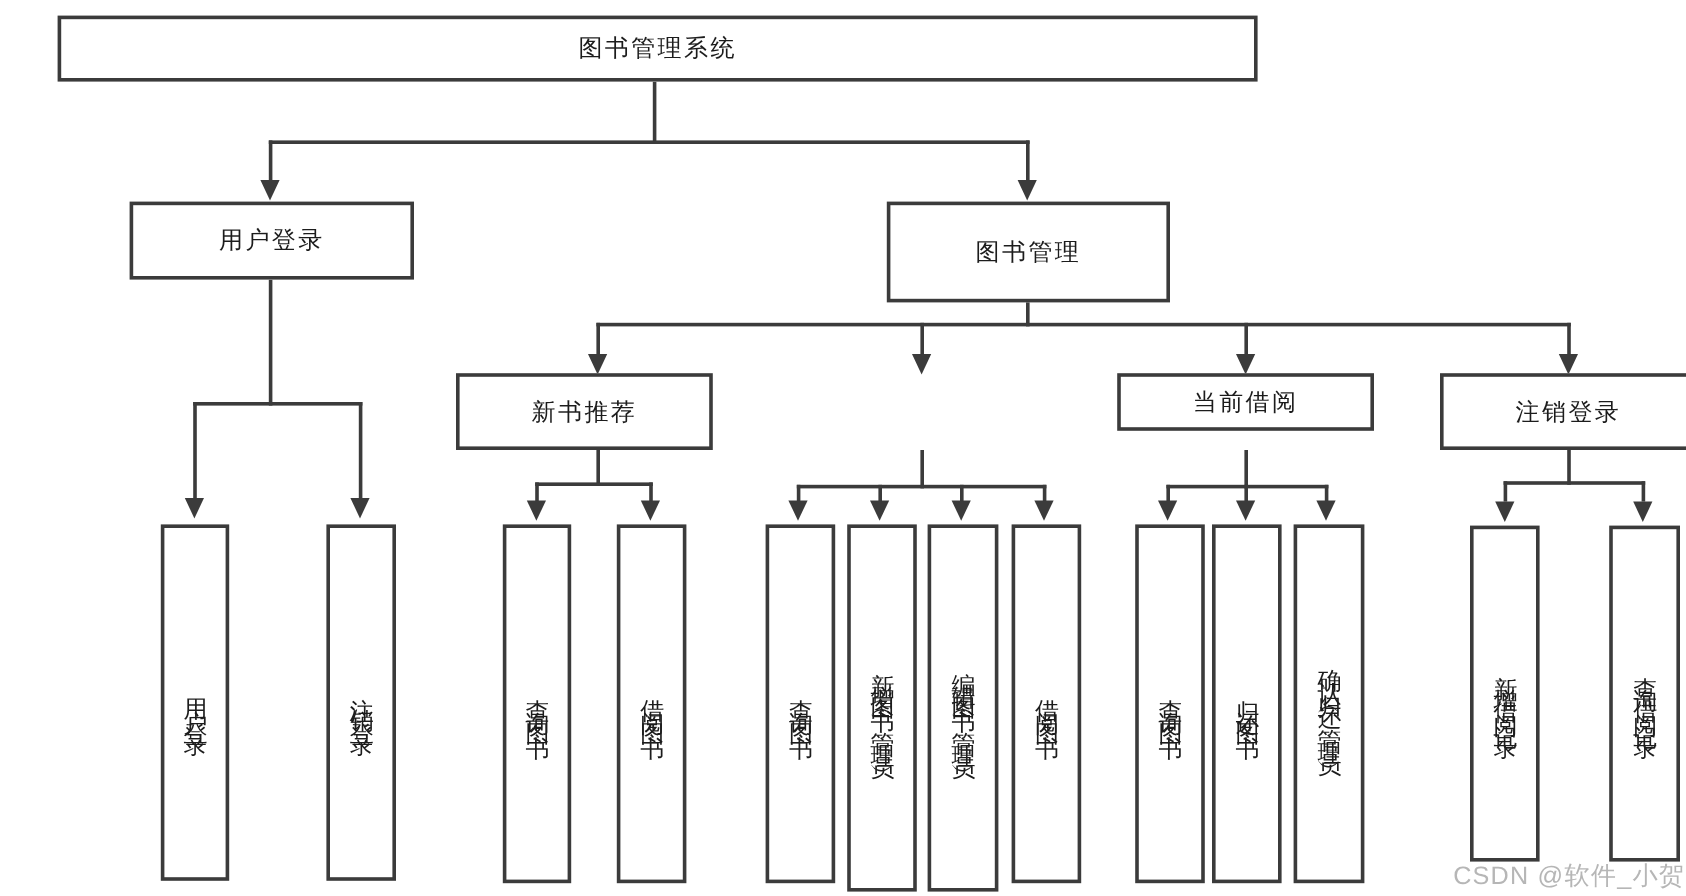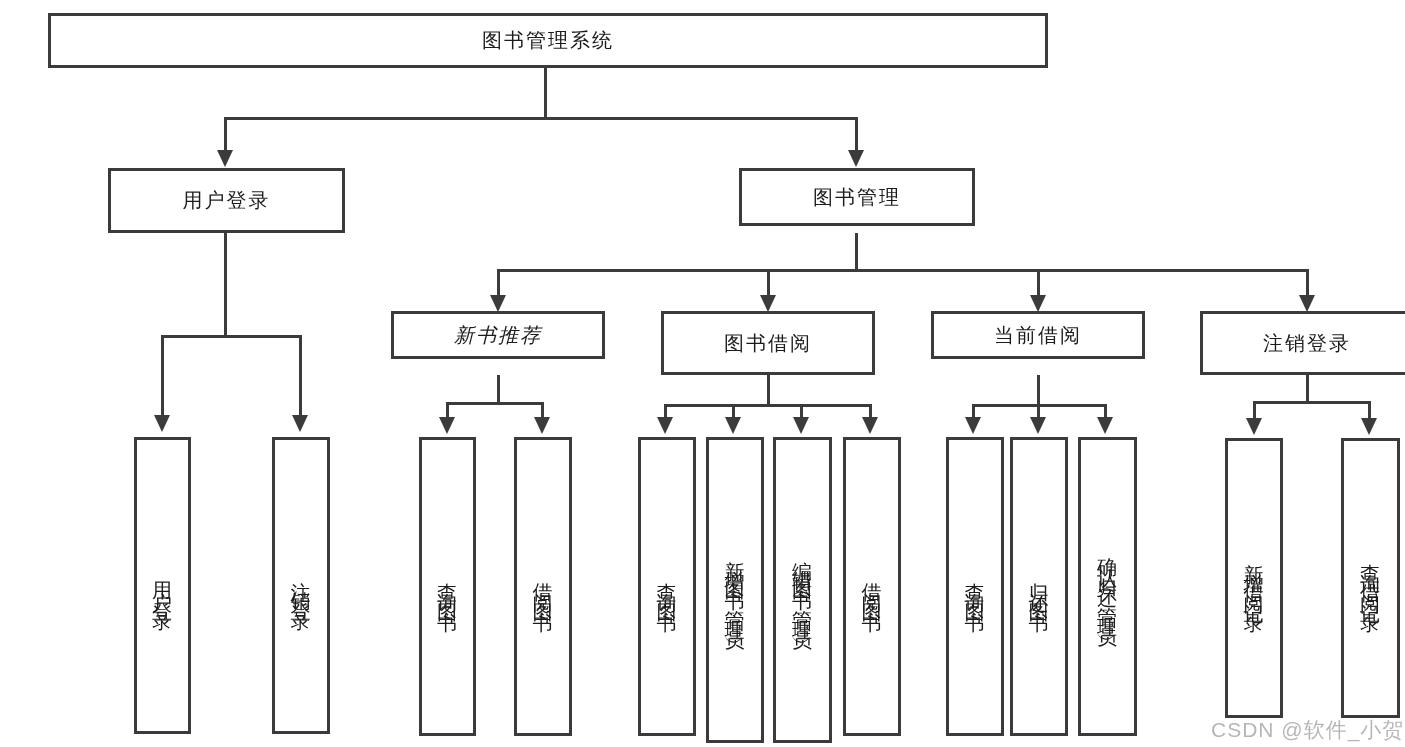--- a/index.html
+++ b/index.html
@@ -43,21 +43,21 @@
   <div class="vline" style="left:516px; top:68px; height:52px;"></div>
   <div class="hline" style="left:196px; top:117px; width:634px;"></div>
   <div class="vline" style="left:196px; top:117px; height:34px;"></div>
   <div class="arrow" style="left:189px; top:150px;"></div>
   <div class="vline" style="left:827px; top:117px; height:34px;"></div>
   <div class="arrow" style="left:820px; top:150px;"></div>
 
   <div class="box" style="left:80px; top:168px; width:237px; height:65px;">
     <span>用户登录</span>
   </div>
-  <div class="box" style="left:711px; top:168px; width:236px; height:58px;align-items:center;">
+  <div class="box" style="left:711px; top:168px; width:236px; height:84px;align-items:center;">
     <span>图书管理</span>
   </div>
 
   <div class="vline" style="left:196px; top:233px; height:105px;"></div>
   <div class="hline" style="left:133px; top:335px; width:141px;"></div>
   <div class="vline" style="left:133px; top:335px; height:81px;"></div>
   <div class="arrow" style="left:126px; top:415px;"></div>
   <div class="vline" style="left:271px; top:335px; height:81px;"></div>
   <div class="arrow" style="left:264px; top:415px;"></div>
 
@@ -72,25 +72,22 @@
   <div class="hline" style="left:469px; top:269px; width:812px;"></div>
   <div class="vline" style="left:469px; top:269px; height:27px;"></div>
   <div class="arrow" style="left:462px; top:295px;"></div>
   <div class="vline" style="left:739px; top:269px; height:27px;"></div>
   <div class="arrow" style="left:732px; top:295px;"></div>
   <div class="vline" style="left:1009px; top:269px; height:27px;"></div>
   <div class="arrow" style="left:1002px; top:295px;"></div>
   <div class="vline" style="left:1278px; top:269px; height:27px;"></div>
   <div class="arrow" style="left:1271px; top:295px;"></div>
 
-  <div class="box" style="left:363px; top:311px; width:214px; height:48px;font-style:italic;">
+  <div class="box" style="left:352px; top:311px; width:214px; height:64px;">
     <span>新书推荐</span>
-  </div>
-  <div class="box" style="left:633px; top:311px; width:214px; height:64px;">
-    <span>图书借阅</span>
   </div>
   <div class="box" style="left:903px; top:311px; width:214px; height:48px;">
     <span>当前借阅</span>
   </div>
   <div class="box" style="left:1172px; top:311px; width:214px; height:64px;">
     <span>注销登录</span>
   </div>
 
   <div class="vline" style="left:469px; top:375px; height:30px;"></div>
   <div class="hline" style="left:418px; top:402px; width:98px;"></div>

